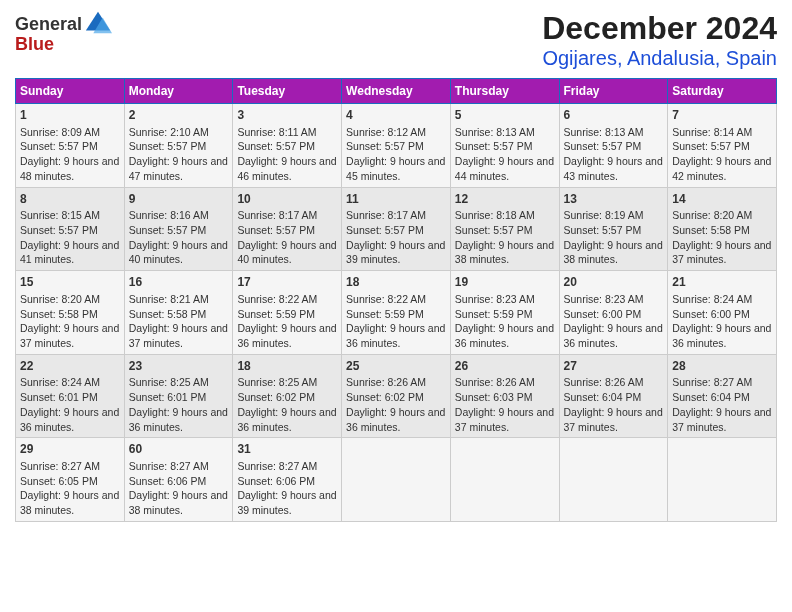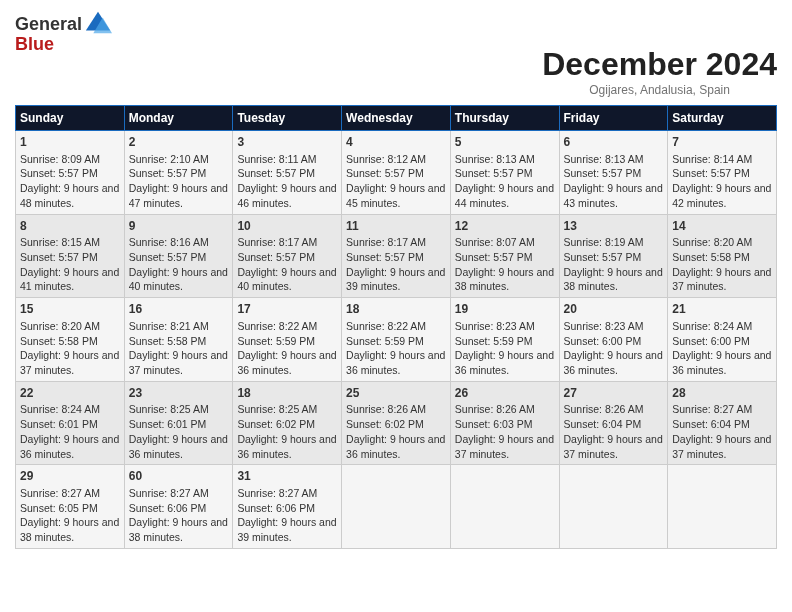--- a/index.html
+++ b/index.html
@@ -25,39 +25,38 @@
       align-items: center;
     }
     .logo-general { color: #333; }
     .logo-blue { color: #b91c1c; }
     .logo-icon {
       width: 28px;
       height: 28px;
       margin-left: 2px;
     }
     .title-block {
-      text-align: center;
-      margin-top: 36px;
+      text-align: right;
     }
     .month-title {
       font-size: 32px;
       font-weight: bold;
       color: #222;
     }
     .subtitle {
-      font-size: 12px;
-      color: #737373;
+      font-size: 20px;
+      color: #1d4ed8;
     }
     table {
       width: 100%;
       border-collapse: collapse;
       font-size: 10.5px;
     }
     thead tr th {
-      background-color: #0f172a;
+      background-color: #a21caf;
       color: #fff;
       padding: 5px 4px;
       text-align: left;
       font-size: 12px;
       font-weight: bold;
       border: 1px solid #1a6bbf;
     }
     tbody tr td {
       border: 1px solid #ccc;
       vertical-align: top;
@@ -126,21 +125,21 @@
           <td><span class="day-num">4</span><span>Sunrise: 8:12 AM</span><br><span>Sunset: 5:57 PM</span><br><span>Daylight: 9 hours and 45 minutes.</span></td>
           <td><span class="day-num">5</span><span>Sunrise: 8:13 AM</span><br><span>Sunset: 5:57 PM</span><br><span>Daylight: 9 hours and 44 minutes.</span></td>
           <td><span class="day-num">6</span><span>Sunrise: 8:13 AM</span><br><span>Sunset: 5:57 PM</span><br><span>Daylight: 9 hours and 43 minutes.</span></td>
           <td><span class="day-num">7</span><span>Sunrise: 8:14 AM</span><br><span>Sunset: 5:57 PM</span><br><span>Daylight: 9 hours and 42 minutes.</span></td>
         </tr>
         <tr>
           <td><span class="day-num">8</span><span>Sunrise: 8:15 AM</span><br><span>Sunset: 5:57 PM</span><br><span>Daylight: 9 hours and 41 minutes.</span></td>
           <td><span class="day-num">9</span><span>Sunrise: 8:16 AM</span><br><span>Sunset: 5:57 PM</span><br><span>Daylight: 9 hours and 40 minutes.</span></td>
           <td><span class="day-num">10</span><span>Sunrise: 8:17 AM</span><br><span>Sunset: 5:57 PM</span><br><span>Daylight: 9 hours and 40 minutes.</span></td>
           <td><span class="day-num">11</span><span>Sunrise: 8:17 AM</span><br><span>Sunset: 5:57 PM</span><br><span>Daylight: 9 hours and 39 minutes.</span></td>
-          <td><span class="day-num">12</span><span>Sunrise: 8:07 AM</span><br><span>Sunset: 5:57 PM</span><br><span>Daylight: 9 hours and 38 minutes.</span></td>
+          <td><span class="day-num">12</span><span>Sunrise: 8:18 AM</span><br><span>Sunset: 5:57 PM</span><br><span>Daylight: 9 hours and 38 minutes.</span></td>
           <td><span class="day-num">13</span><span>Sunrise: 8:19 AM</span><br><span>Sunset: 5:57 PM</span><br><span>Daylight: 9 hours and 38 minutes.</span></td>
           <td><span class="day-num">14</span><span>Sunrise: 8:20 AM</span><br><span>Sunset: 5:58 PM</span><br><span>Daylight: 9 hours and 37 minutes.</span></td>
         </tr>
         <tr>
           <td><span class="day-num">15</span><span>Sunrise: 8:20 AM</span><br><span>Sunset: 5:58 PM</span><br><span>Daylight: 9 hours and 37 minutes.</span></td>
           <td><span class="day-num">16</span><span>Sunrise: 8:21 AM</span><br><span>Sunset: 5:58 PM</span><br><span>Daylight: 9 hours and 37 minutes.</span></td>
           <td><span class="day-num">17</span><span>Sunrise: 8:22 AM</span><br><span>Sunset: 5:59 PM</span><br><span>Daylight: 9 hours and 36 minutes.</span></td>
           <td><span class="day-num">18</span><span>Sunrise: 8:22 AM</span><br><span>Sunset: 5:59 PM</span><br><span>Daylight: 9 hours and 36 minutes.</span></td>
           <td><span class="day-num">19</span><span>Sunrise: 8:23 AM</span><br><span>Sunset: 5:59 PM</span><br><span>Daylight: 9 hours and 36 minutes.</span></td>
           <td><span class="day-num">20</span><span>Sunrise: 8:23 AM</span><br><span>Sunset: 6:00 PM</span><br><span>Daylight: 9 hours and 36 minutes.</span></td>

